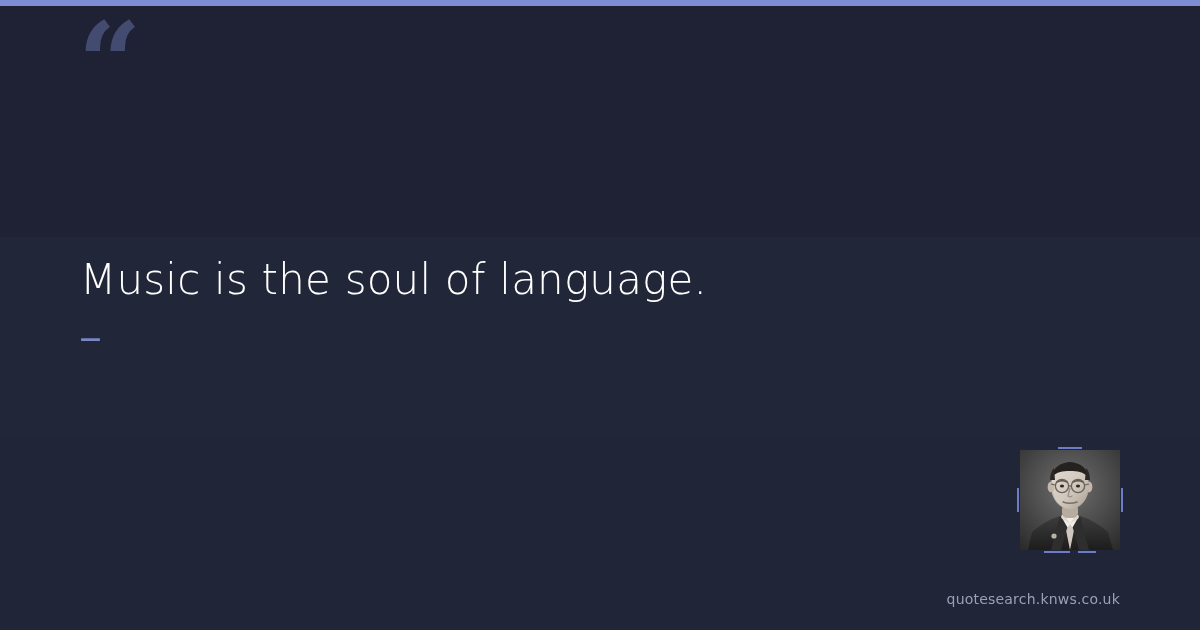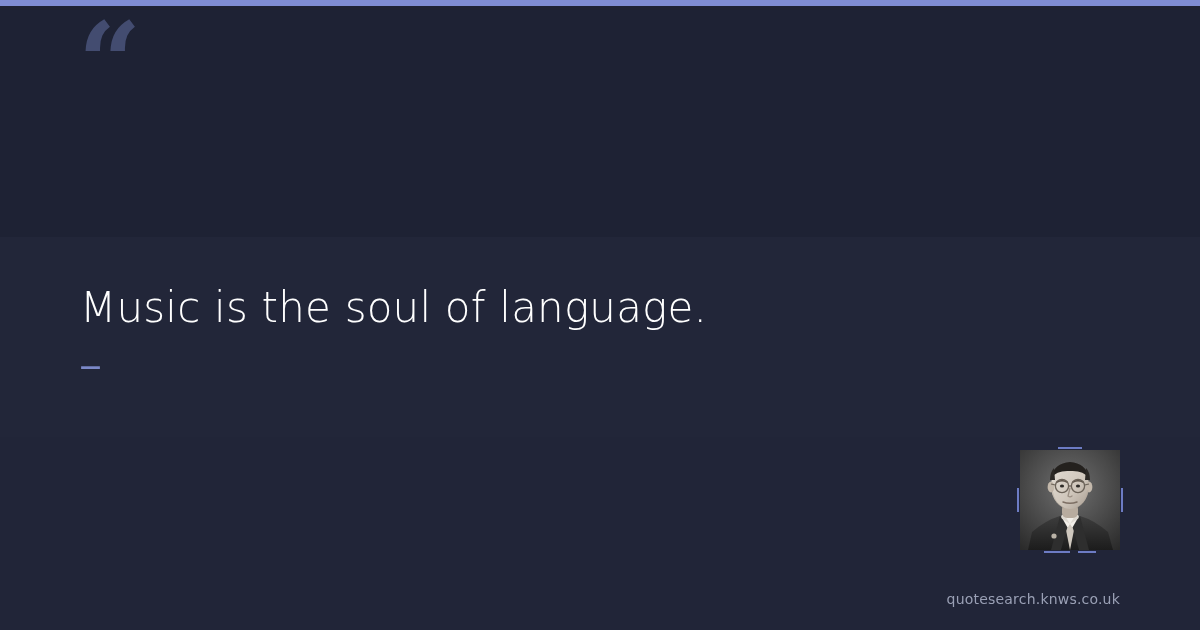--- a/index.html
+++ b/index.html
@@ -61,21 +61,20 @@
     z-index:3;
   }
 
   
   .quote-block {
     position:absolute;
     left:80px;
     top:255px;
     width:1000px;
     z-index:4;
-    margin-top:28px;
   }
 
   .quote-text {
     font-size:42px;
     font-weight:300;
     line-height:1.18;
     color:#ffffff;
     letter-spacing:0.2px;
   }
 

